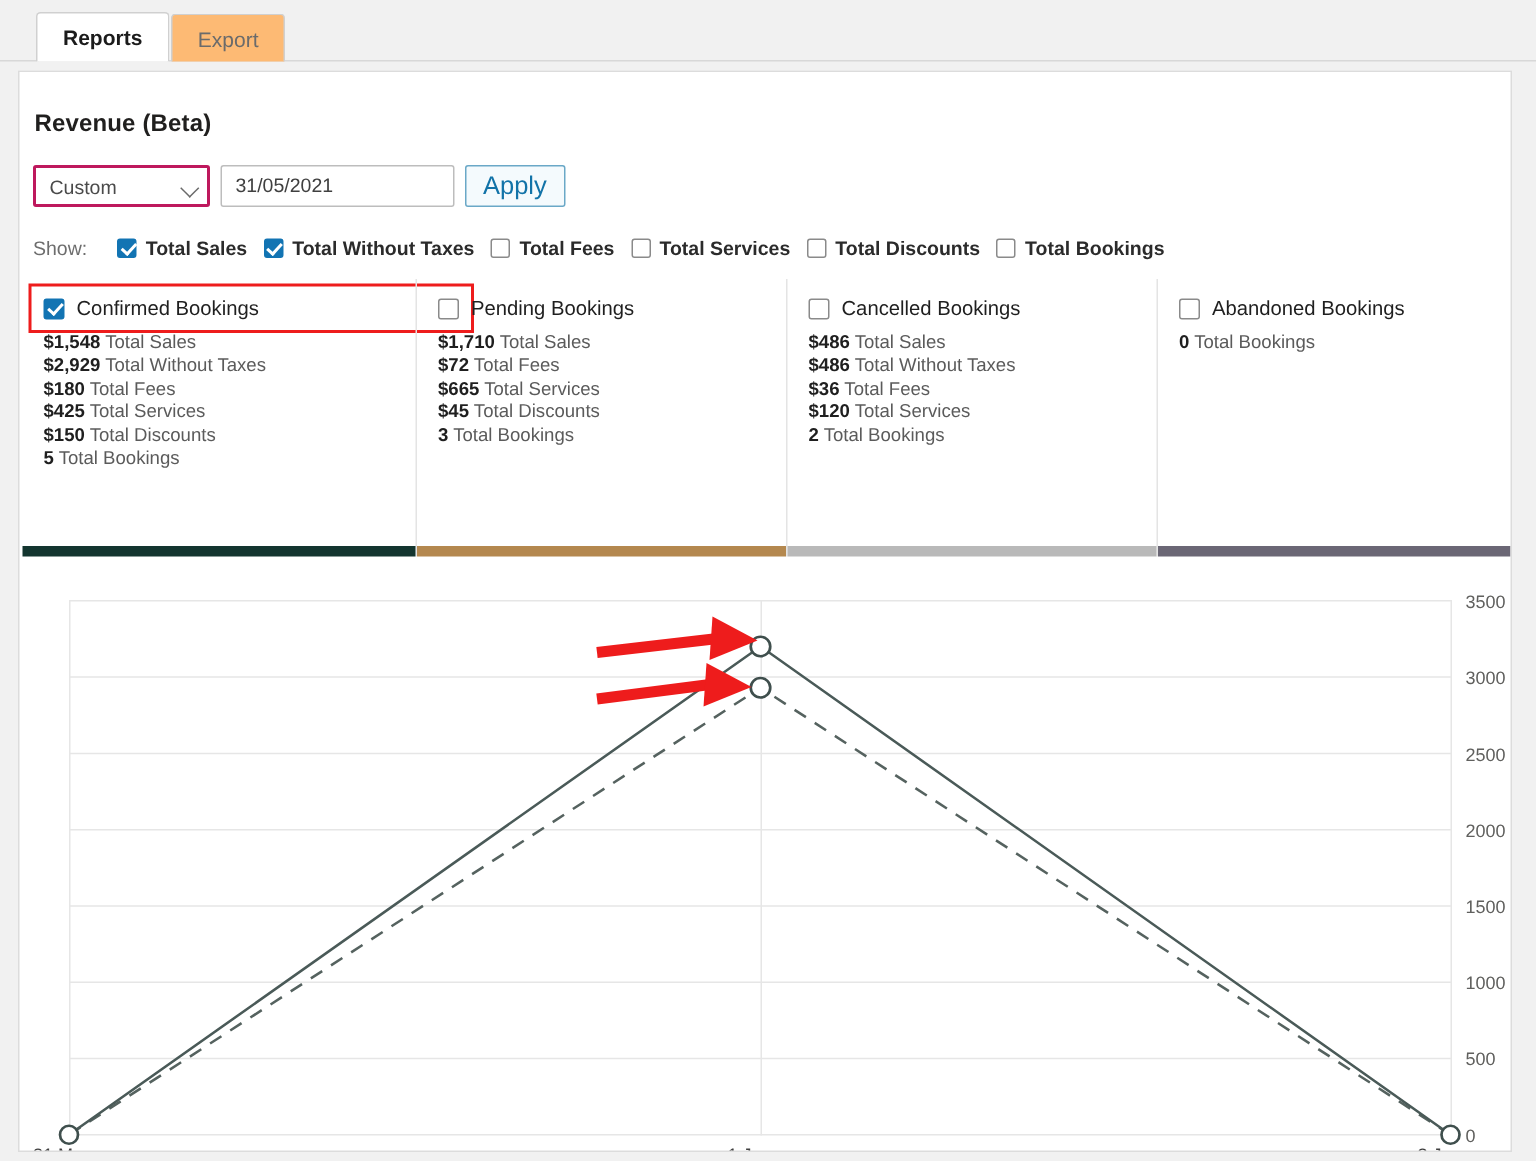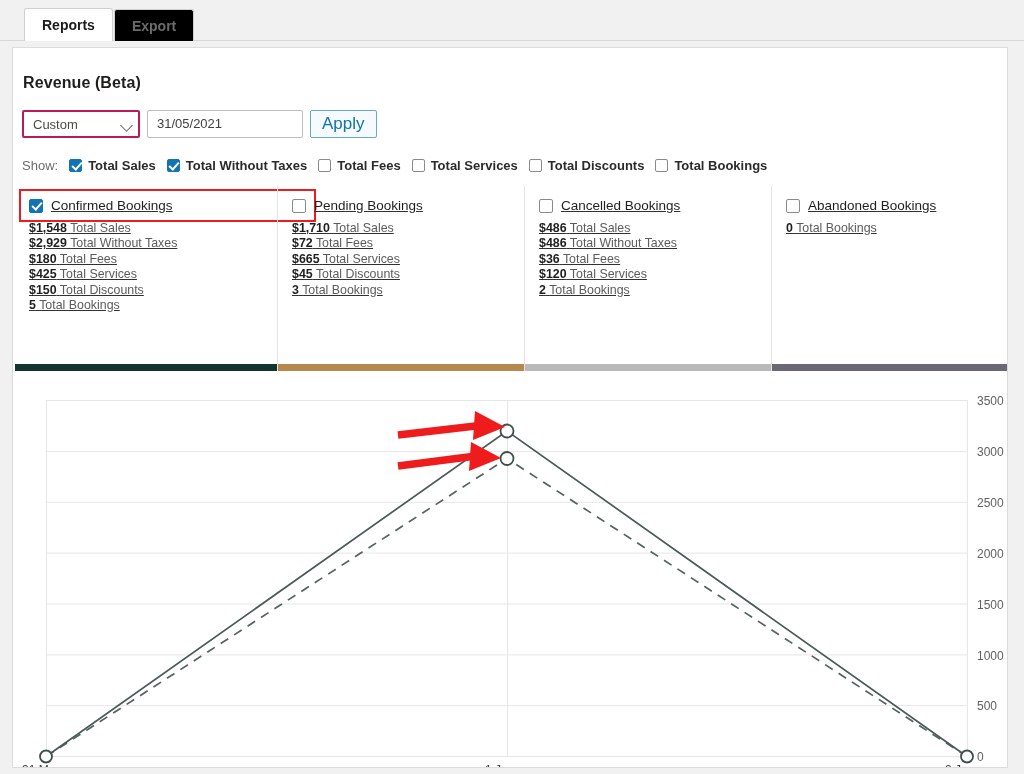--- a/index.html
+++ b/index.html
@@ -21,26 +21,25 @@
     content:"";position:absolute;left:0;right:0;bottom:0;height:1px;background:#d8d8d8;
   }
   .tab{
     position:relative;z-index:2;
     height:32px;line-height:32px;
     padding:0 17px;
     font-size:14px;
     border:1px solid #d0d0d0;
     border-bottom:none;
     border-radius:3px 3px 0 0;
-    background:#000000;
+    background:#fdba74;
     color:#6b6b6b;
     cursor:pointer;
     margin-right:1px;
     box-sizing:border-box;
-    font-weight:bold;
   }
   .tab.active{
     background:#ffffff;color:#1b1b1b;font-weight:bold;
     height:33px;line-height:32px;
     border-color:#d0d0d0;
   }
   
   .panel{
     position:absolute;left:12px;top:47px;width:996px;height:721px;
     background:#ffffff;border:1px solid #dcdcdc;
@@ -78,21 +77,21 @@
     height:28px;box-sizing:border-box;margin-left:7px;
     border:1px solid #6aa8c7;background:#f4fafd;
     color:#1273a8;font-size:17px;padding:0 11px;line-height:26px;
     border-radius:2px;cursor:pointer;
   }
   
   .showrow{
     position:absolute;left:9px;top:104px;
     display:flex;align-items:center;height:26px;
   }
-  .show-label{color:#6d6d6d;font-size:13px;margin-right:11px;}
+  .show-label{color:#6d6d6d;font-size:13px;margin-right:20px;}
   .ck-item{display:flex;align-items:center;margin-right:11px;cursor:pointer;}
   .ck{
     width:13px;height:13px;box-sizing:border-box;
     border:1px solid #8a8a8a;border-radius:2px;background:#fff;
     margin-right:6px;position:relative;flex:0 0 auto;
   }
   .ck.on{background:#1274b3;border-color:#1274b3;}
   .ck.on:after{
     content:"";position:absolute;left:3.5px;top:0.5px;
     width:4px;height:8px;border:solid #fff;border-width:0 2px 2px 0;
@@ -101,21 +100,20 @@
   .ck-text{font-size:13px;color:#2b2b2b;font-weight:bold;white-space:nowrap;}
   .ck-item.off .ck-text{font-weight:bold;color:#2b2b2b;}
   .red-box{
     position:absolute;left:6px;top:141px;width:297px;height:33px;
     border:2px solid #ee1c1c;box-sizing:border-box;pointer-events:none;
   }
   
   .cards{
     position:absolute;left:2px;top:138px;width:992px;height:185px;
     display:flex;
-    text-decoration:underline;
   }
   .card{
     position:relative;box-sizing:border-box;
     padding:12px 0 0 14px;
     border-right:1px solid #e4e4e4;
     flex:0 0 auto;
   }
   .card:last-child{border-right:none;}
   .card-head{display:flex;align-items:center;margin-bottom:8px;}
   .card-head .ck{margin-right:8px;width:14px;height:14px;}

